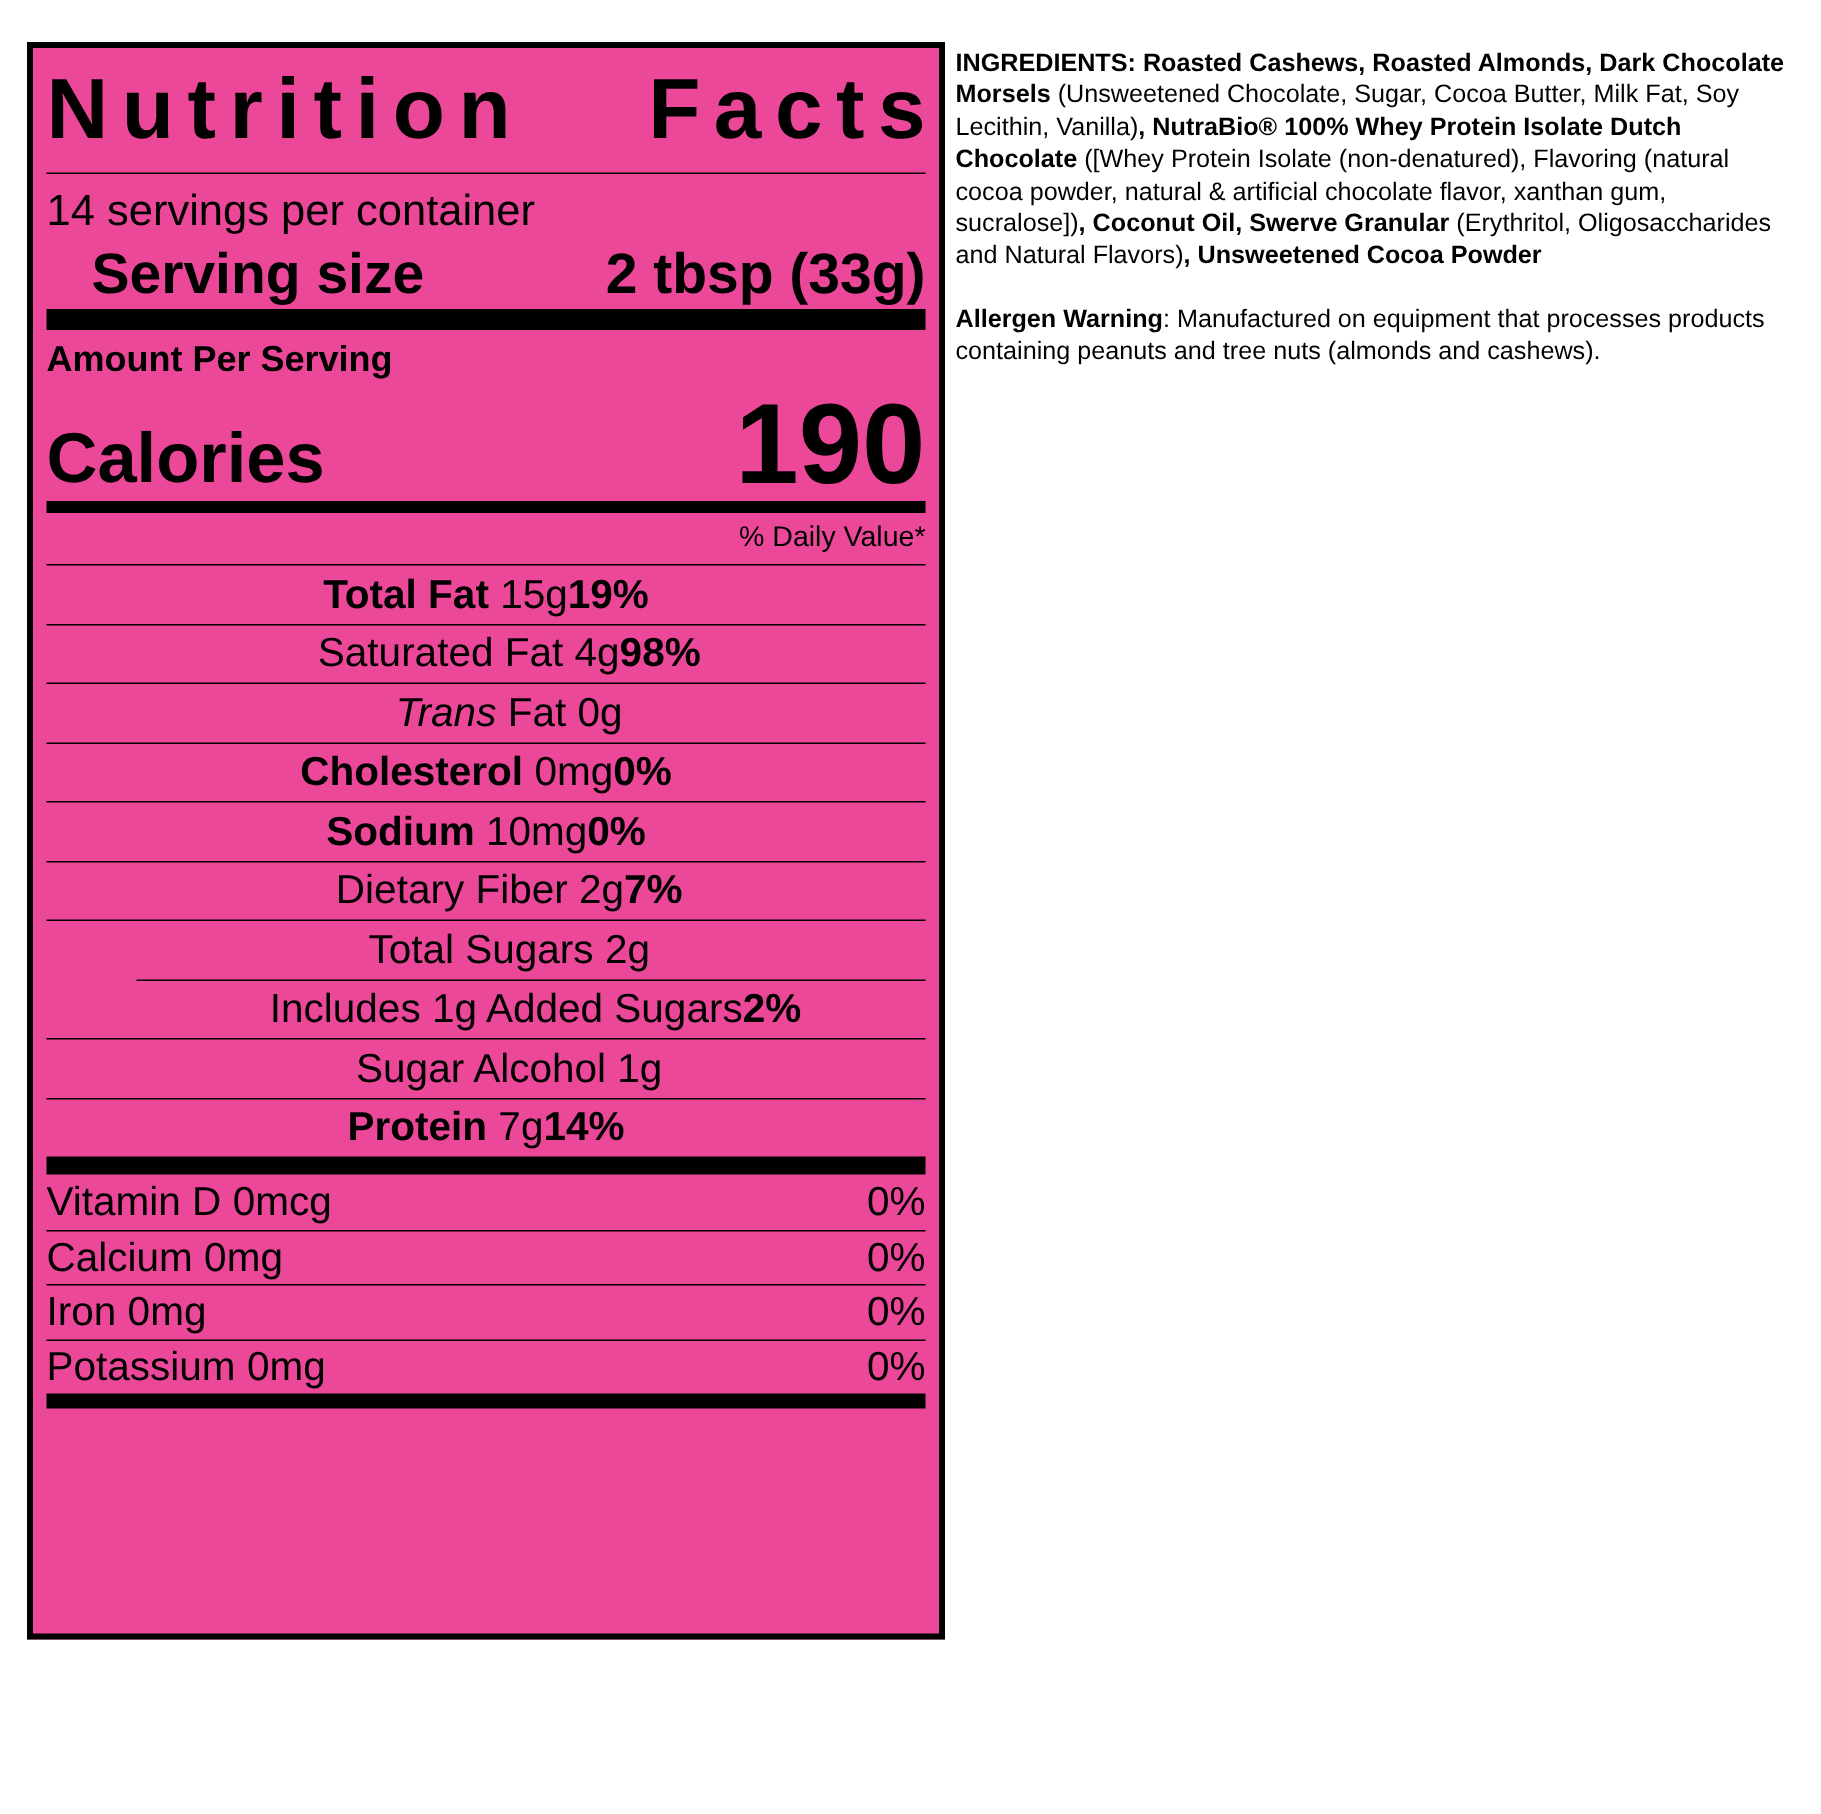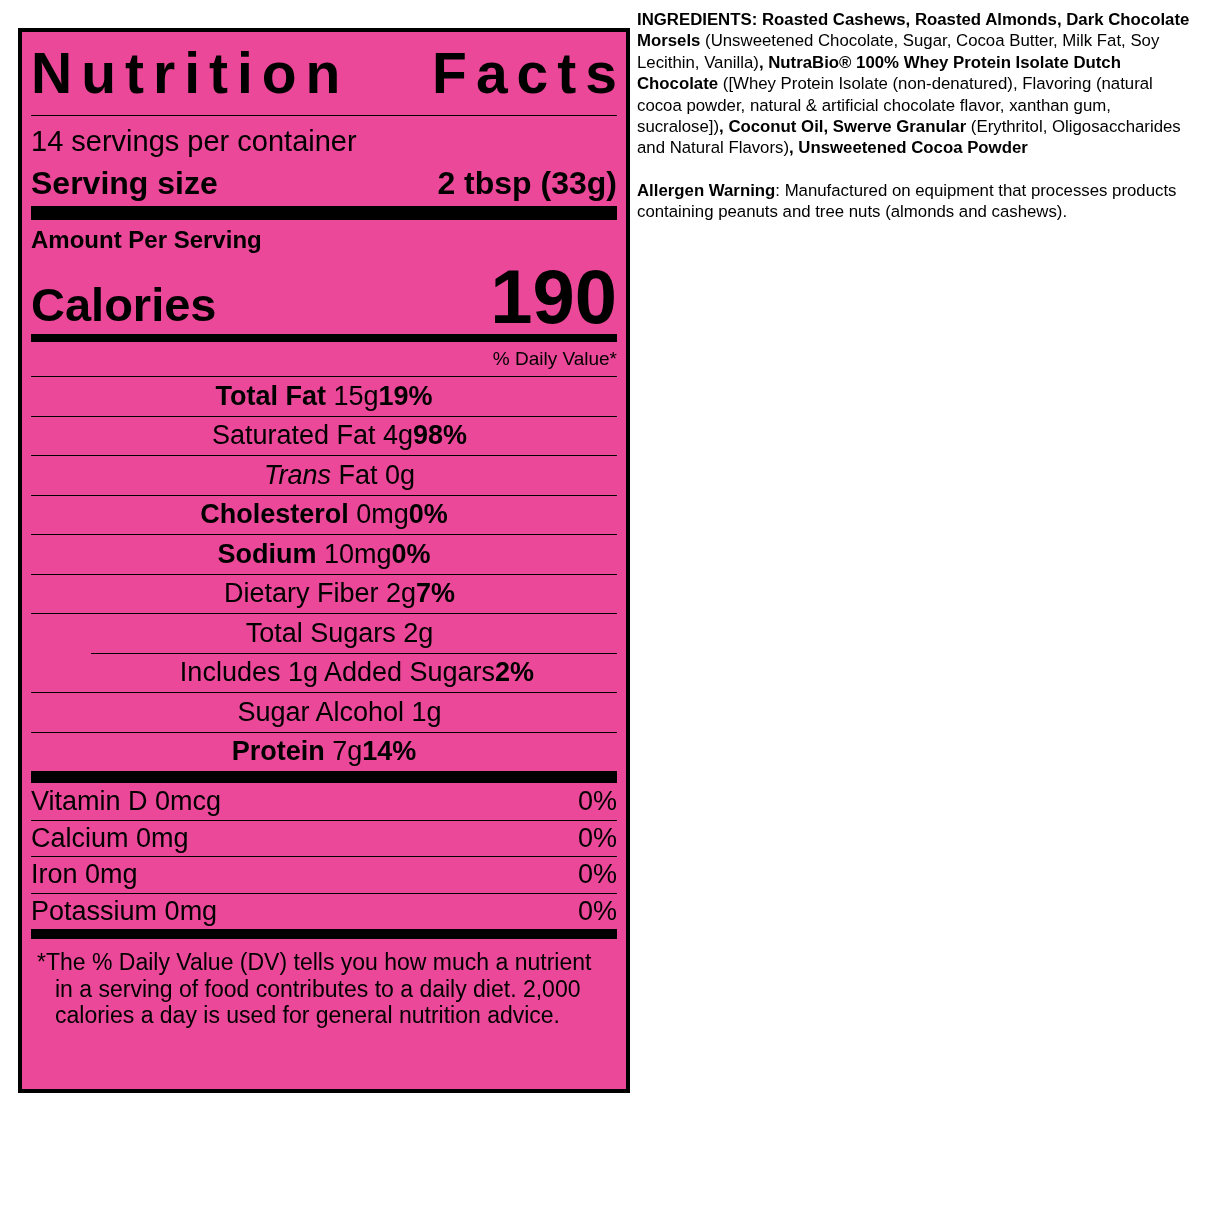--- a/index.html
+++ b/index.html
@@ -38,21 +38,21 @@
 
   .nf-servings {
     height: 44px;
     display: flex; align-items: center;
     font-size: 29px;
     padding-top: 6px;
   }
   .nf-serving-size {
     height: 46px;
     display: flex; align-items: center; justify-content: space-between;
-    font-size: 32px; font-weight: bold;
+    font-size: 38px; font-weight: bold; margin-left: 30px;
   }
 
   .bar { width: 100%; background: #000; flex: none; }
   .bar-14 { height: 14px; }
   .bar-8  { height: 8px; }
   .bar-12 { height: 12px; }
   .bar-10 { height: 10px; }
 
   .nf-aps {
     height: 34px;
@@ -107,21 +107,21 @@
     flex: 1;
     padding: 10px 4px 0 6px;
     font-size: 23px;
     line-height: 26.5px;
   }
   .nf-footnote p { padding-left: 18px; text-indent: -18px; }
 
   
   .ing-panel {
     position: absolute;
-    left: 637px; top: 9px;
+    left: 637px; top: 31px;
     width: 558px;
     font-size: 16.8px;
     line-height: 21.4px;
     color: #000;
   }
   .ing-panel p { margin: 0 0 21px 0; }
   .ing-panel p:last-child { margin-bottom: 0; }
 </style>
 </head>
 <body>
@@ -218,22 +218,19 @@
     <div><span>Iron</span><span class="amt">0mg</span></div>
     <span>0%</span>
   </div>
   <div class="vrow">
     <div><span>Potassium</span><span class="amt">0mg</span></div>
     <span>0%</span>
   </div>
 
   <div class="bar bar-10"></div>
 
-  <div class="nf-footnote">
-    <p><span>*</span><span>The % Daily Value (DV) tells you how much a nutrient in a serving of food contributes to a daily diet. 2,000 calories a day is used for general nutrition advice.</span></p>
-  </div>
 
 </div>
 
 <div class="ing-panel">
   <p><span style="font-weight: bold;">INGREDIENTS: Roasted Cashews, Roasted Almonds, Dark Chocolate Morsels</span><span style="font-weight: normal;"> (Unsweetened Chocolate, Sugar, Cocoa Butter, Milk Fat, Soy Lecithin, Vanilla)</span><span style="font-weight: bold;">, NutraBio® 100% Whey Protein Isolate Dutch Chocolate</span><span style="font-weight: normal;"> ([Whey Protein Isolate (non-denatured), Flavoring (natural cocoa powder, natural &amp; artificial chocolate flavor, xanthan gum, sucralose])</span><span style="font-weight: bold;">, Coconut Oil, Swerve Granular</span><span style="font-weight: normal;"> (Erythritol, Oligosaccharides and Natural Flavors)</span><span style="font-weight: bold;">, Unsweetened Cocoa Powder</span></p>
   <p><span style="font-weight: bold;">Allergen Warning</span><span style="font-weight: normal;">: Manufactured on equipment that processes products containing peanuts and tree nuts (almonds and cashews).</span></p>
 </div>
 
 </body></html>

